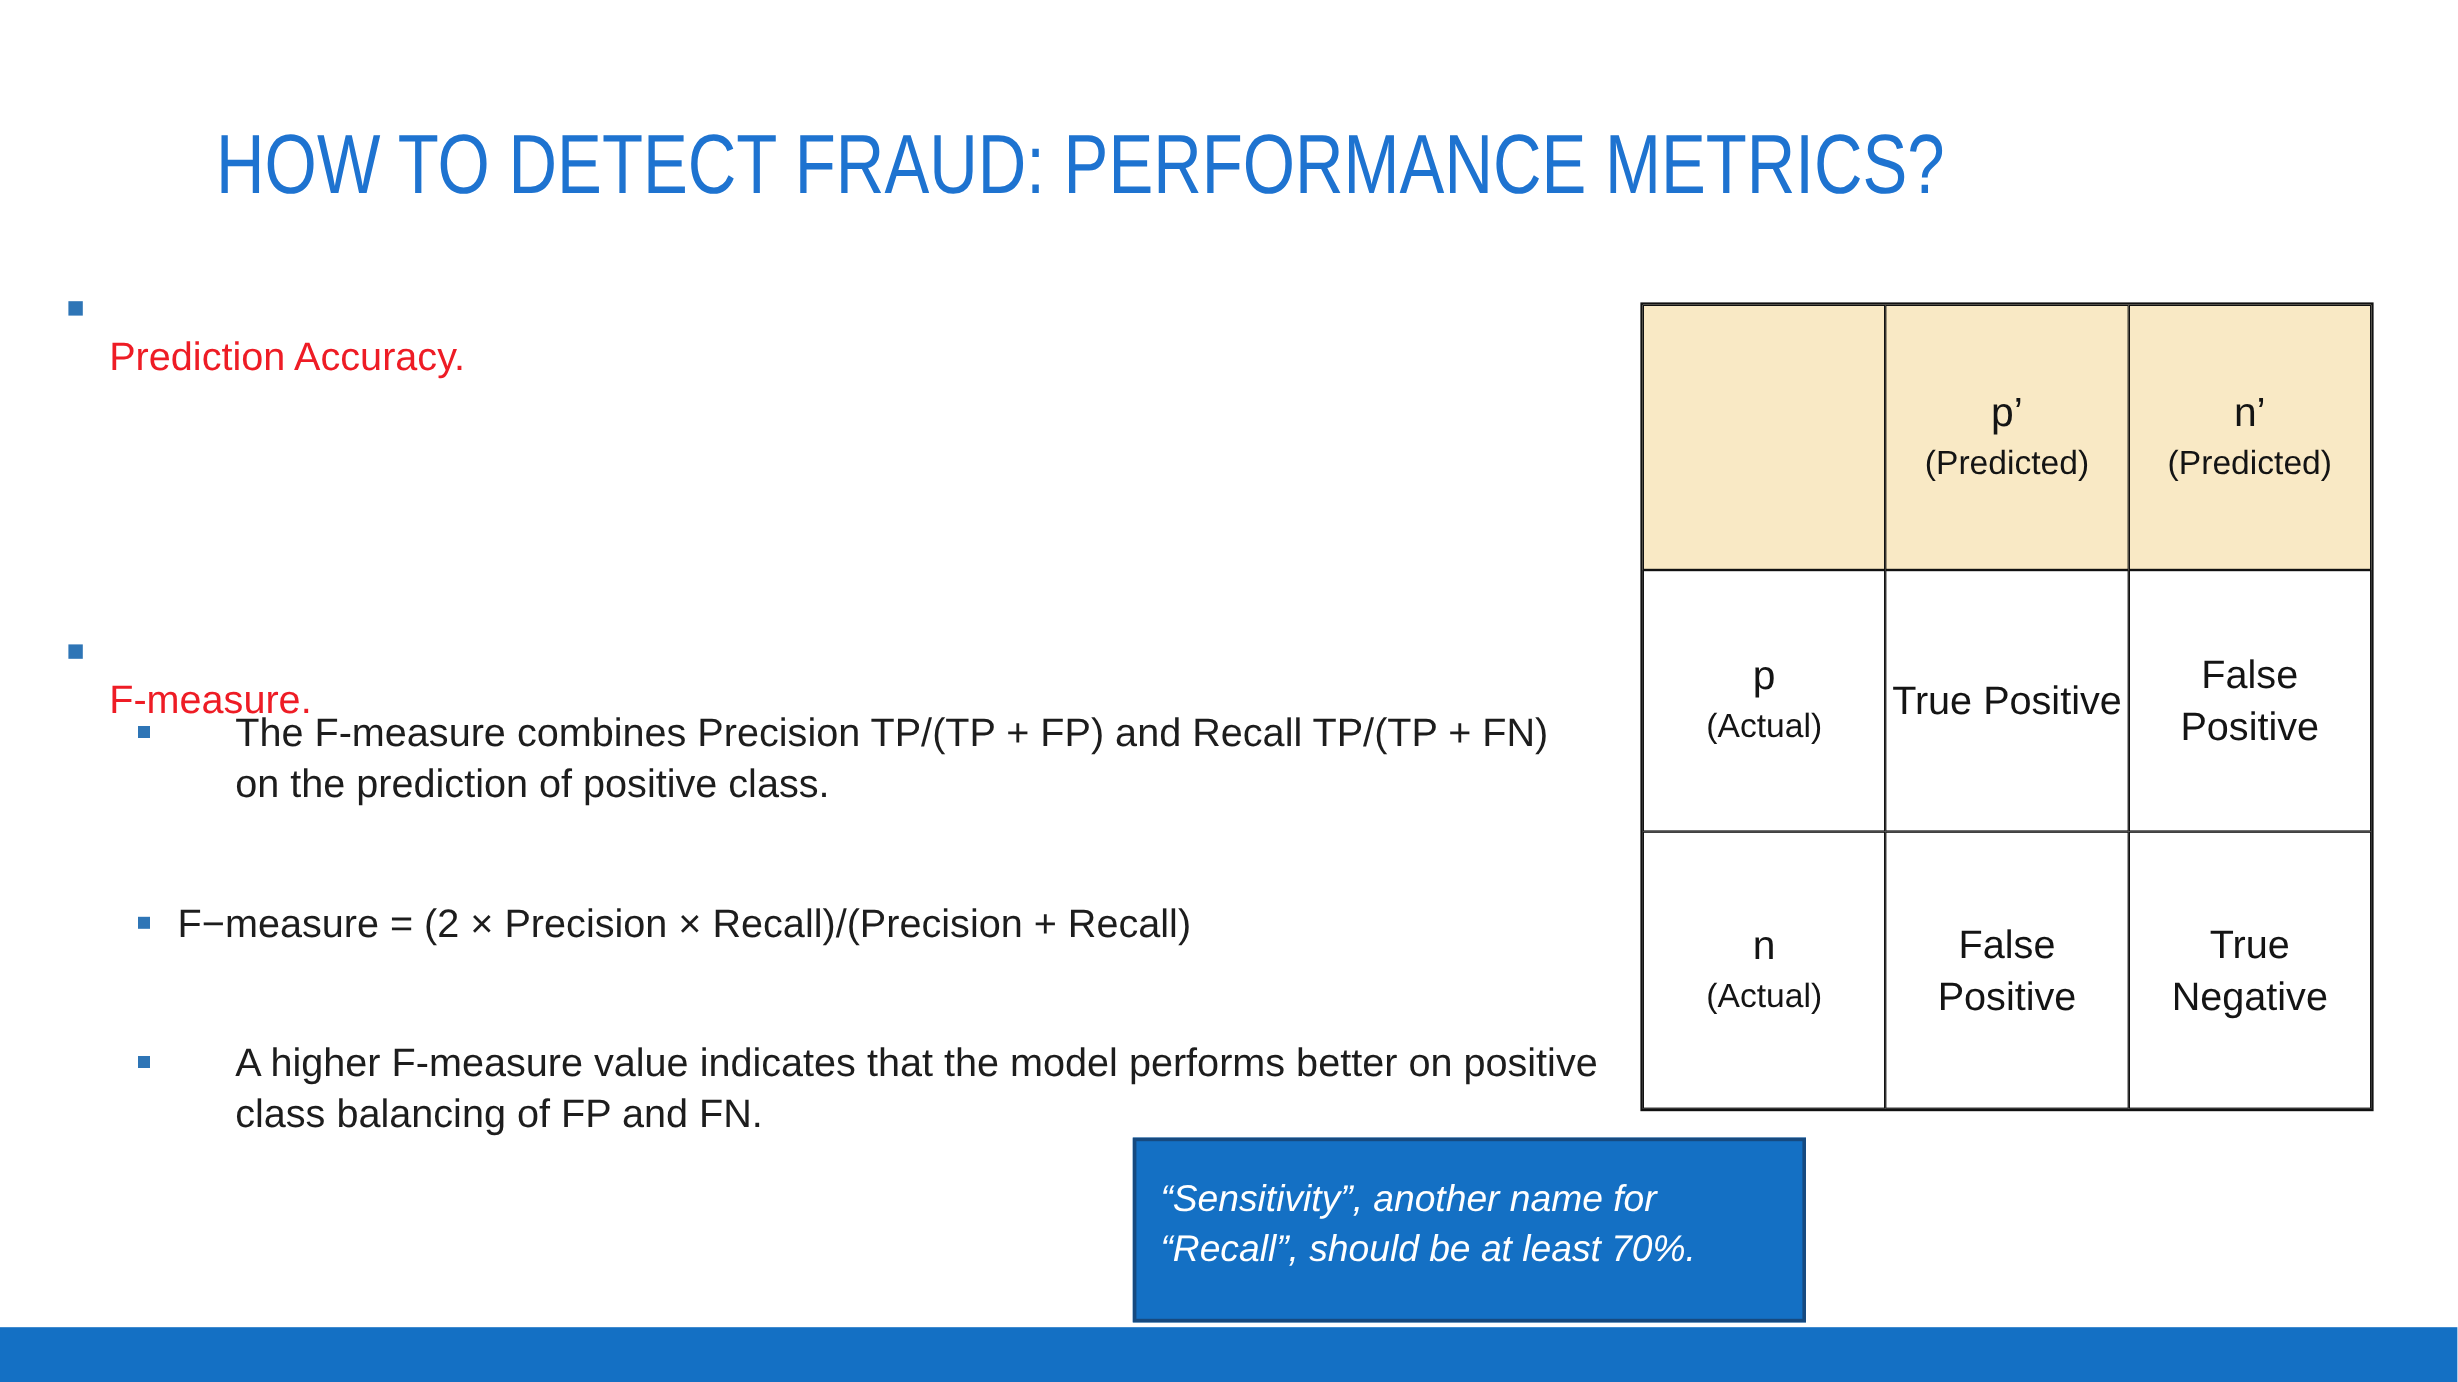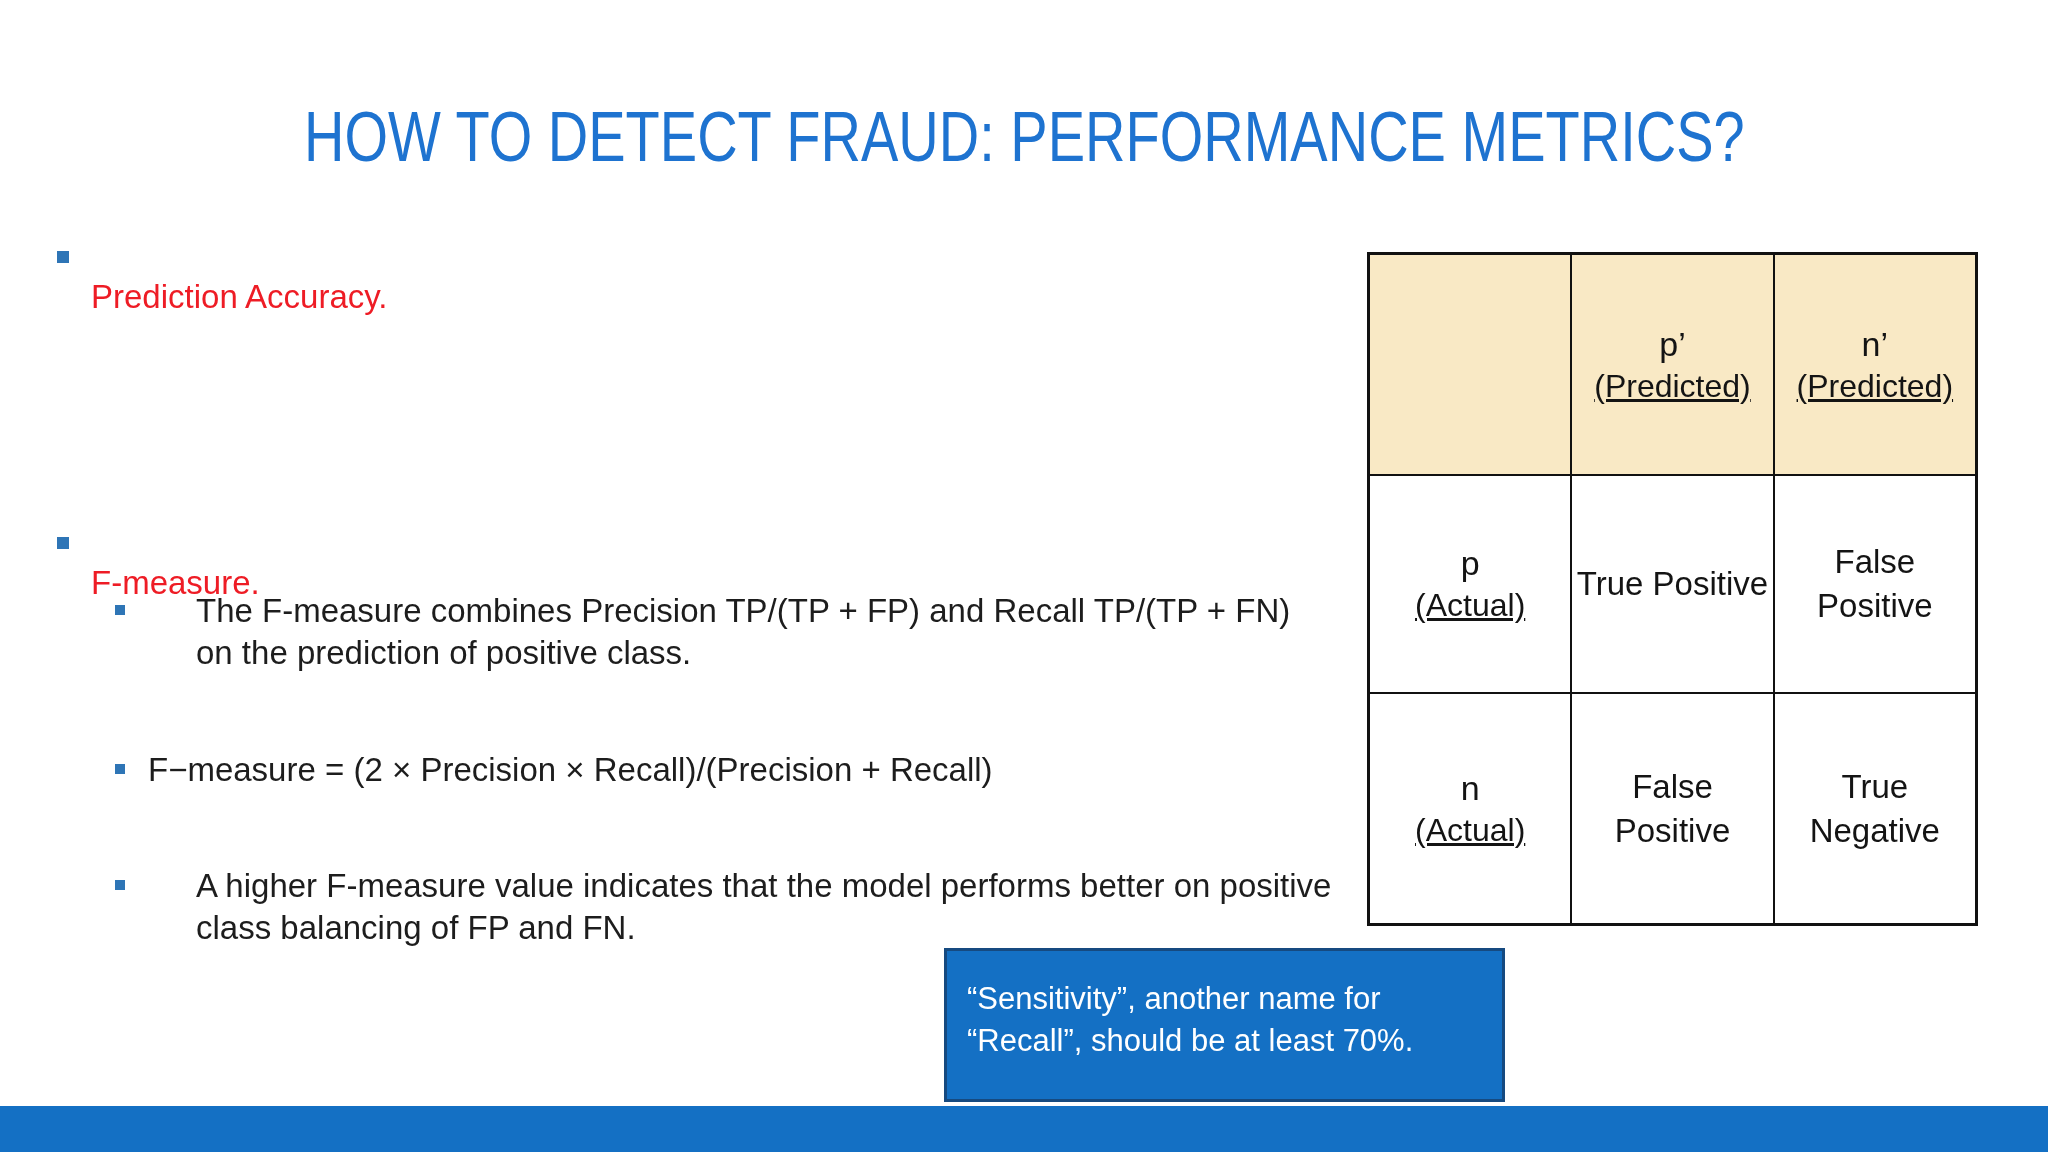--- a/index.html
+++ b/index.html
@@ -17,21 +17,20 @@
     height: 1152px;
     background: #ffffff;
   }
 
   
   .title {
     position: absolute;
     top: 98px;
     left: 0;
     width: 2048px;
-    text-align: center;
     white-space: nowrap;
   }
   .title-inner {
     display: inline-block;
     font-size: 70px;
     line-height: 78px;
     color: #1E73D0;
     font-weight: 400;
     letter-spacing: 0px;
     transform: scaleX(0.80);
@@ -84,39 +83,40 @@
     justify-content: center;
     text-align: center;
     color: #141414;
     font-size: 33px;
     line-height: 44px;
     box-sizing: border-box;
     padding: 4px;
   }
   .cell.head { background: #F9E9C5; }
   .cell .sym { font-size: 34px; line-height: 42px; }
-  .cell .sub { font-size: 32px; line-height: 42px; text-decoration: underline; }
+  .cell .sub { font-size: 28px; line-height: 42px; }
 
   
   .callout {
     position: absolute;
     left: 944px;
     top: 948px;
     width: 561px;
     height: 154px;
     background: #1470C4;
     border: 3px solid #164A80;
     box-sizing: border-box;
     color: #ffffff;
   }
   .callout-text {
     margin: 27px 0 0 20px;
     width: 482px;
     font-size: 31px;
     line-height: 42px;
+    font-style: italic;
   }
 
   
   .bottombar {
     position: absolute;
     left: 0;
     top: 1106px;
     width: 2048px;
     height: 46px;
     background: #1470C4;

